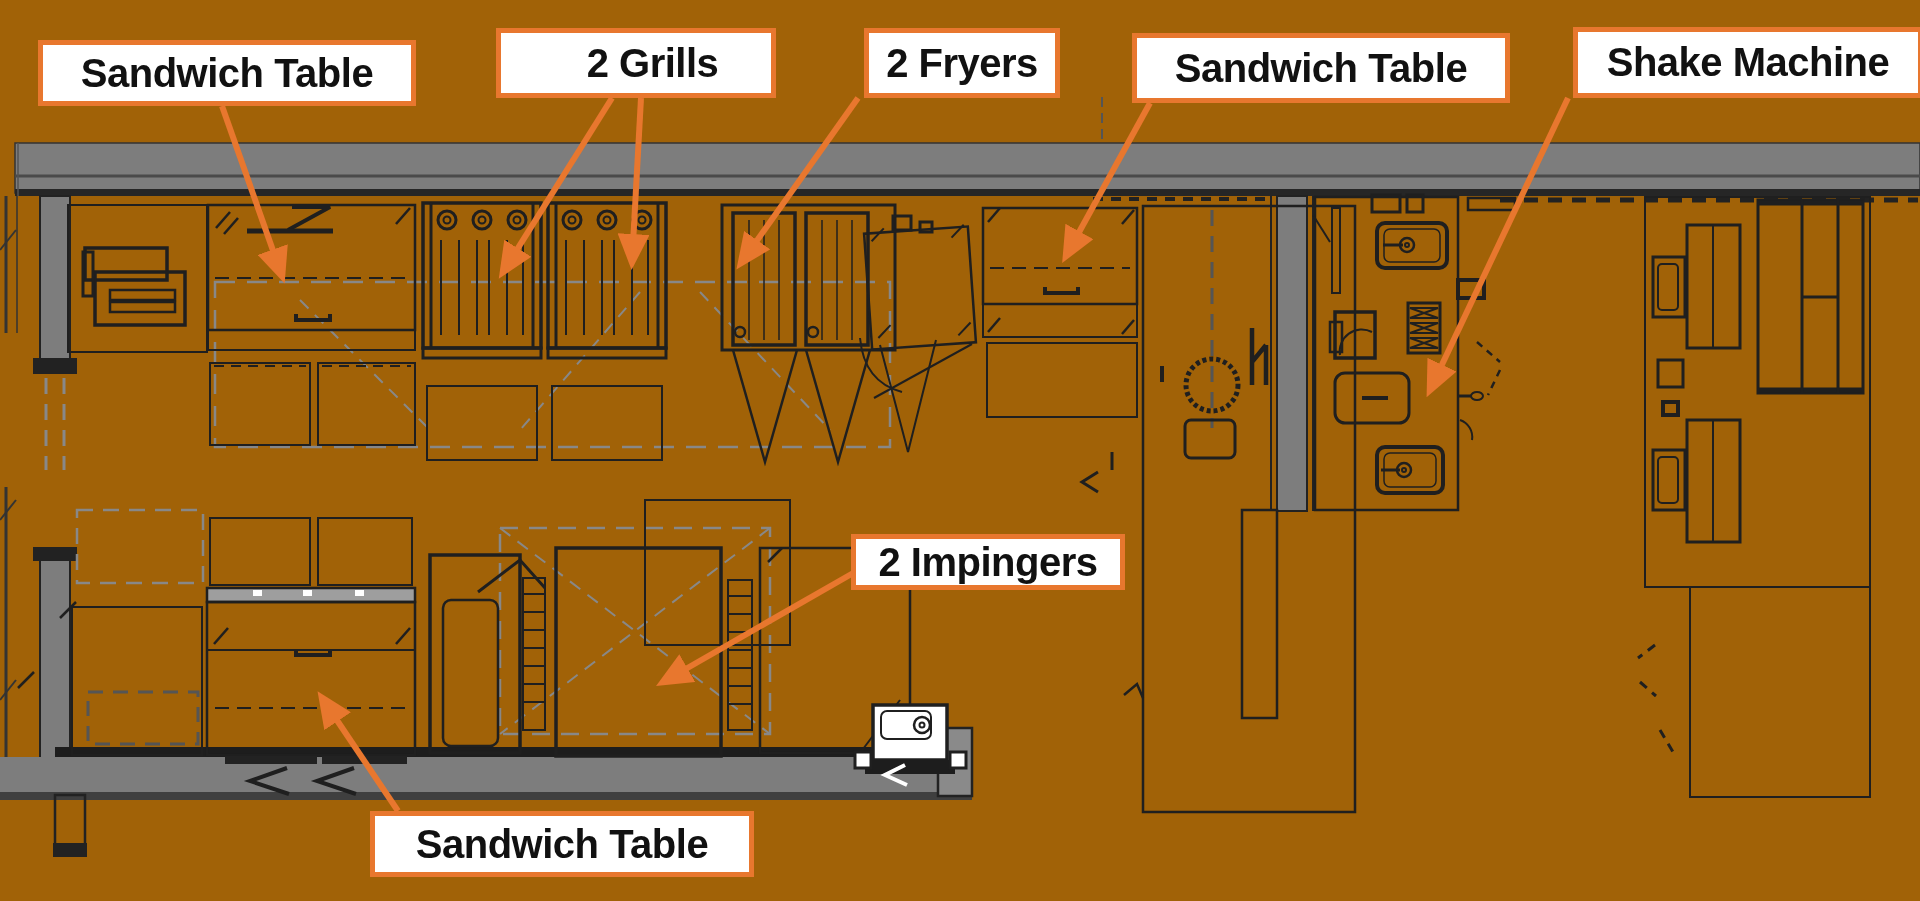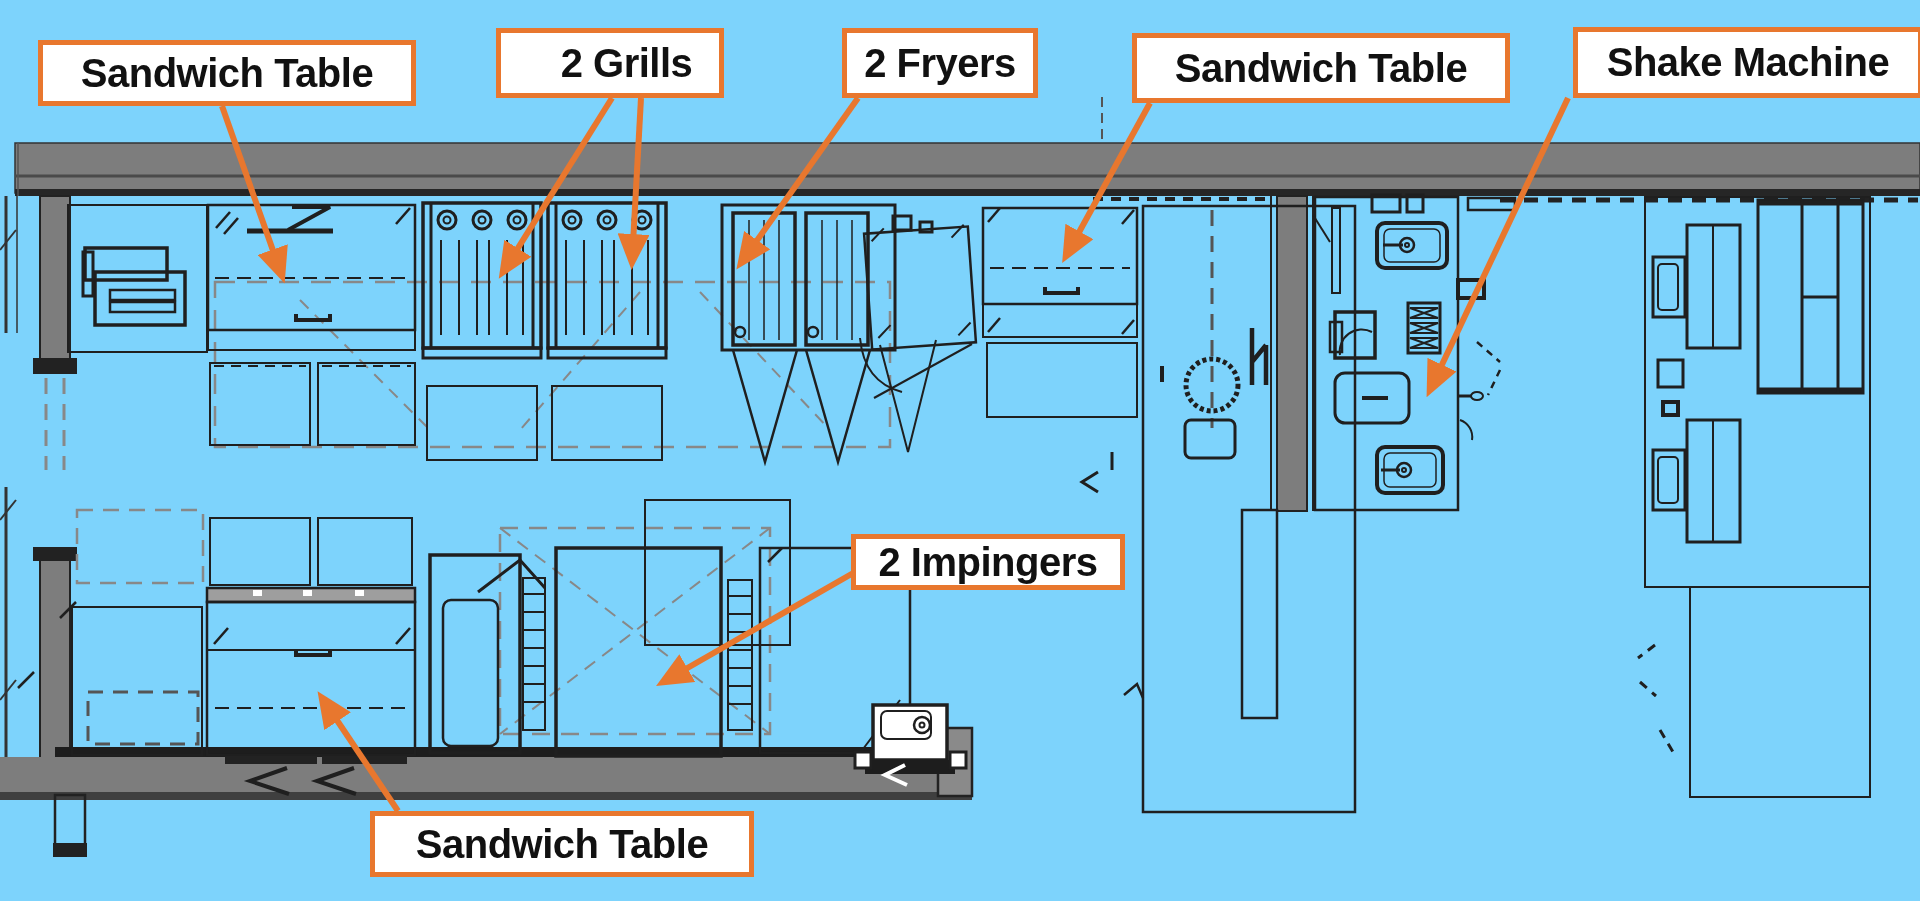--- a/index.html
+++ b/index.html
@@ -1,21 +1,21 @@
 <!DOCTYPE html>
 <html style="--callout-border: #E8772E; --callout-bg: #FFFFFF; --callout-text: #111111; --wall-fill: #7D7D7D; --line: #1F1F1F;"><head>
 <meta charset="utf-8">
 <style>
   :root{
     --callout-border:#E8772E; --callout-bg:#FFFFFF; --callout-text:#111111;
     --wall-fill:#7D7D7D; --line:#1F1F1F;
   }
   html,body{margin:0;padding:0;background:#fff;}
   #stage{position:relative;width:1920px;height:901px;overflow:hidden;
-         font-family:"Liberation Sans",sans-serif;background:#7dd3fc;}
+         font-family:"Liberation Sans",sans-serif;background:#a16207;}
   #plan{position:absolute;left:0;top:0;}
   .callout{position:absolute;box-sizing:border-box;background:var(--callout-bg);
      border:5px solid var(--callout-border);display:flex;align-items:center;justify-content:center;
      font-weight:bold;font-size:40px;letter-spacing:-0.5px;color:var(--callout-text);
      white-space:nowrap;z-index:5;}
   .arrow{stroke:var(--callout-border);stroke-width:6;fill:none;}
   .ah{fill:var(--callout-border);}
   .eq{stroke:var(--line);fill:none;}
   .ghost{stroke:#888;fill:none;}
 </style>
@@ -336,24 +336,24 @@
     <line class="arrow" x1="1150" y1="103" x2="1066" y2="256" marker-end="url(#ah)"></line>
     <line class="arrow" x1="1568" y1="98" x2="1430" y2="390" marker-end="url(#ah)"></line>
     <line class="arrow" x1="855" y1="572" x2="663" y2="682" marker-end="url(#ah)"></line>
     <line class="arrow" x1="398" y1="811" x2="322" y2="698" marker-end="url(#ah)"></line>
   </g>
 </svg>
 
 <div class="callout" style="left:38px;top:40px;width:378px;height:66px;">
   <span>Sandwich Table</span>
 </div>
-<div class="callout" style="left:496px;top:28px;width:228px;height:70px;padding-left:33px;">
+<div class="callout" style="left:496px;top:28px;width:280px;height:70px;padding-left:33px;">
   <span>2 Grills</span>
 </div>
-<div class="callout" style="left:842px;top:28px;width:196px;height:70px;">
+<div class="callout" style="left:864px;top:28px;width:196px;height:70px;">
   <span>2 Fryers</span>
 </div>
 <div class="callout" style="left:1132px;top:33px;width:378px;height:70px;">
   <span>Sandwich Table</span>
 </div>
 <div class="callout" style="left:1553px;top:27px;width:350px;height:71px;margin-left:20px;">
   <span>Shake Machine</span>
 </div>
 <div class="callout" style="left:851px;top:534px;width:274px;height:56px;">
   <span>2 Impingers</span>

